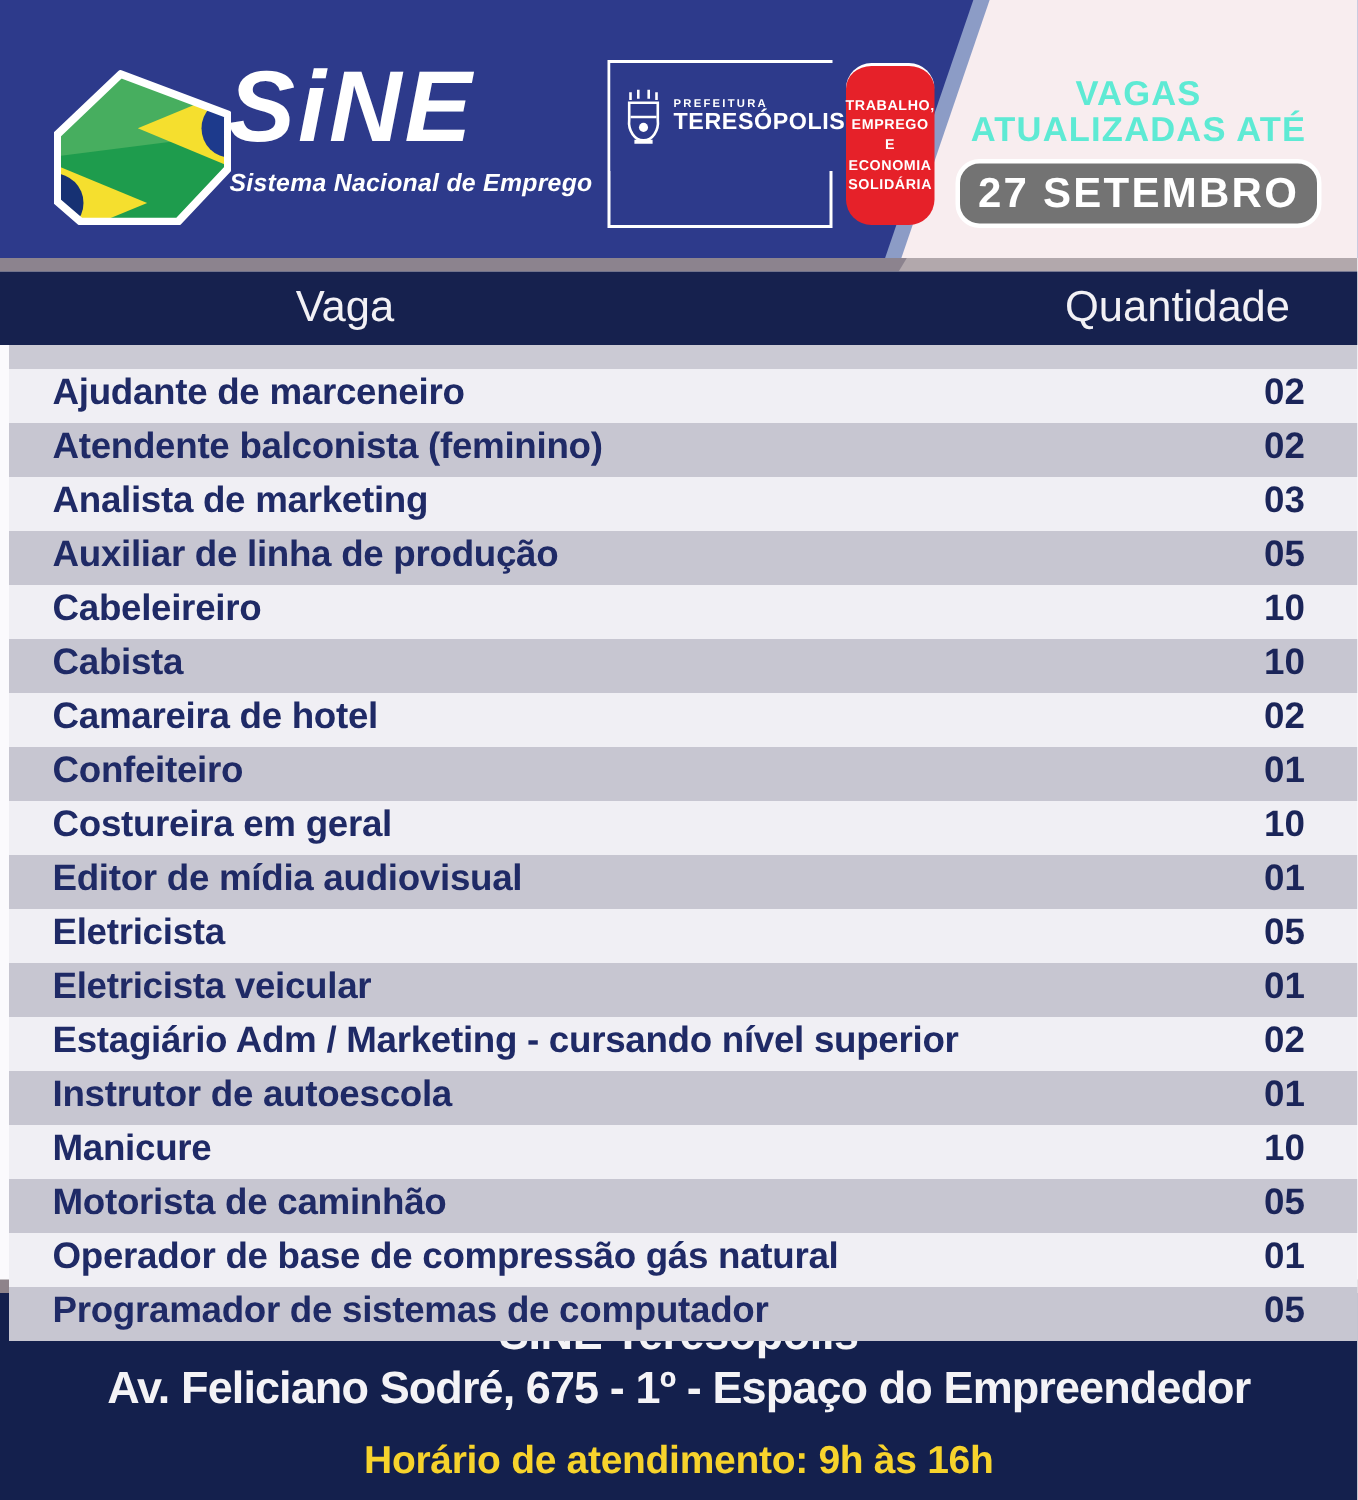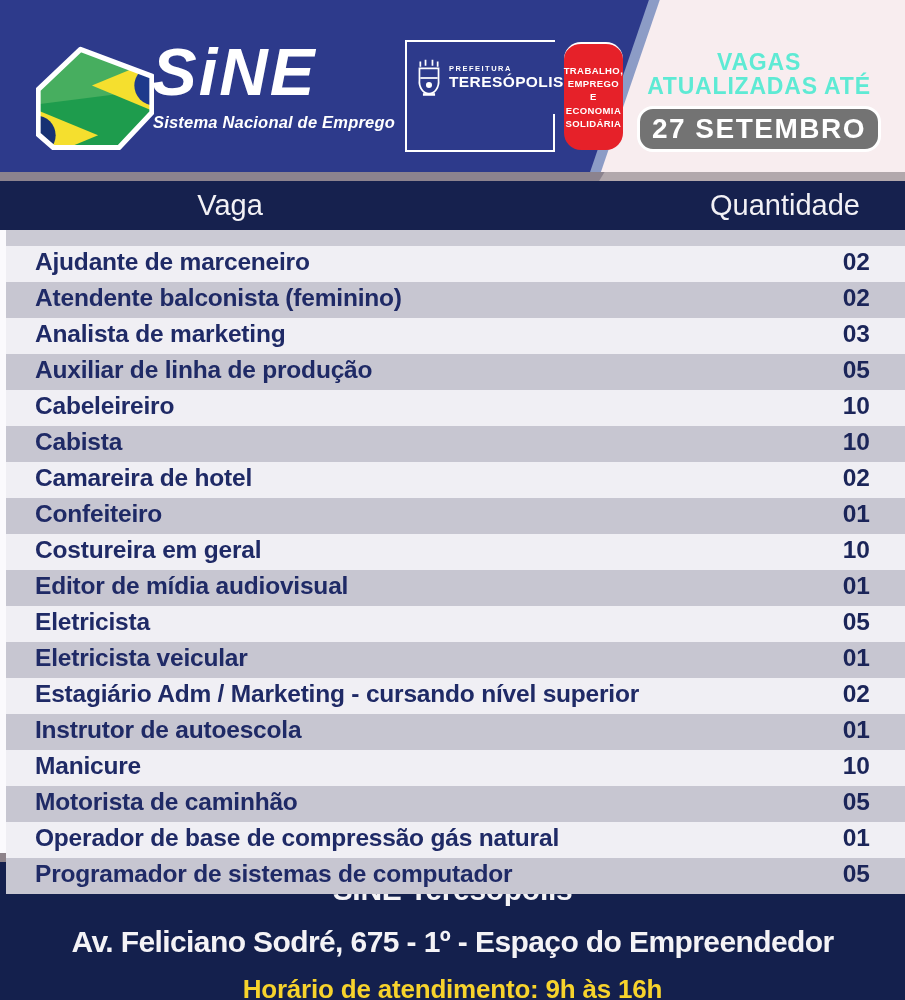--- a/index.html
+++ b/index.html
@@ -48,21 +48,21 @@
   .row{position:relative;height:36px;margin-left:6px;}
   .row.even{background:#F0EFF4;}
   .row.odd{background:#C7C6D1;}
   .row .job{position:absolute;left:29px;top:0;line-height:32.2px;white-space:nowrap;
     color:#1F2A66;font-weight:bold;font-size:24.5px;letter-spacing:-0.2px;}
   .row .qty{position:absolute;left:694px;top:0;width:170px;text-align:right;line-height:32.2px;
     color:#1B2559;font-weight:bold;font-size:24.5px;}
   
   .footer{width:905px;height:138px;background:#14204D;text-align:center;color:#F4F3F6;box-sizing:border-box;padding-top:11px;}
   .footer-title{font-size:30px;font-weight:bold;letter-spacing:-0.3px;}
-  .footer-address{font-size:30px;font-weight:bold;letter-spacing:-0.6px;margin-top:18px;}
+  .footer-address{font-size:30px;font-weight:bold;letter-spacing:-0.6px;margin-top:2px;}
   .footer-hours{font-size:26px;font-weight:bold;color:#F7D32C;margin-top:15px;letter-spacing:-0.2px;}
 </style>
 </head>
 <body>
 
 <div class="header">
   <div class="pink-panel"></div>
   <div class="diag-stripe"></div>
 
   <svg class="sine-gem" viewBox="0 0 114 100">

